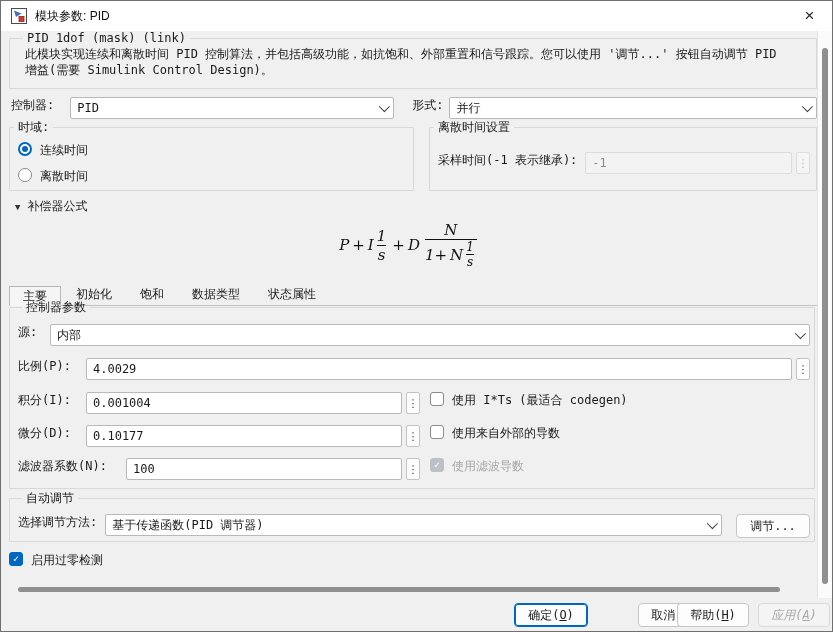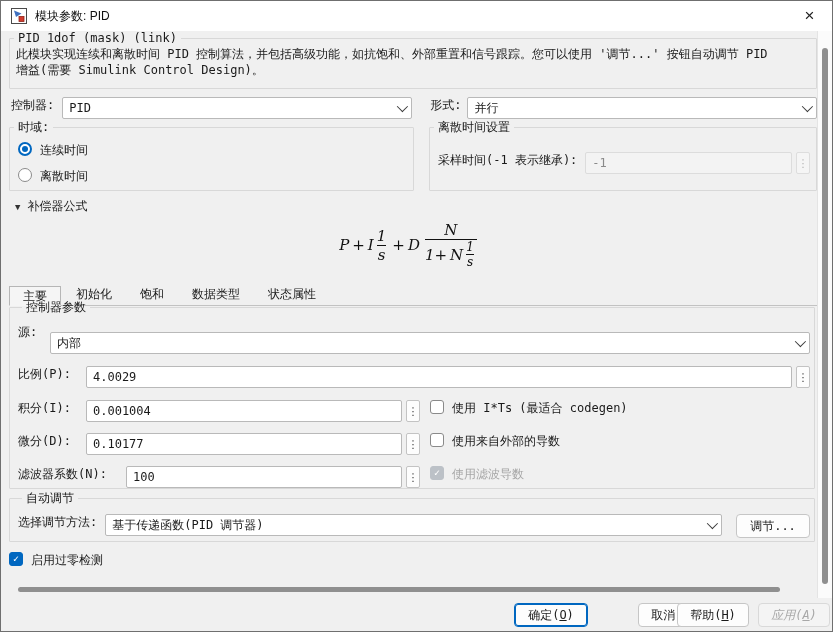--- a/index.html
+++ b/index.html
@@ -95,31 +95,31 @@
   <div class="titlebar">
     <svg class="app-icon" viewBox="0 0 16 16">
       <rect x="0.5" y="0.5" width="15" height="15" fill="#ffffff" stroke="#4a4a4a"></rect>
       <path d="M3 2.5 L10.5 5.5 L5 9 Z" fill="#3f6fbe"></path>
       <rect x="8" y="8.5" width="5" height="5" fill="#d23b2e" stroke="#8e2419" stroke-width="0.8"></rect>
     </svg>
     <span class="title-text">模块参数: PID</span>
     <button class="close-btn">×</button>
   </div>
 
-  <fieldset style="left:8px; top:30px; width:808px; height:58px;">
+  <fieldset style="left:8px; top:30px; width:808px; height:58px;padding-left:9px;">
     <legend><span>PID 1dof (mask) (link)</span></legend>
     <div style="padding:1px 6px; line-height:16px;">
       <div style="white-space:nowrap;">此模块实现连续和离散时间 PID 控制算法，并包括高级功能，如抗饱和、外部重置和信号跟踪。您可以使用 '调节...' 按钮自动调节 PID</div>
       <div>增益(需要 Simulink Control Design)。</div>
     </div>
   </fieldset>
 
   <div class="row" style="position:absolute; left:10px; top:96px; width:806px; height:22px;">
     <span class="lbl">控制器:</span>
-    <div class="combo" style="margin-left:8px; width:350px;">
+    <div class="combo" style="margin-left:16px; width:324px;">
       <span class="combo-text">PID</span>
       <span class="chev"></span>
     </div>
     <span class="lbl" style="margin-left:18px;">形式:</span>
     <div class="combo" style="margin-left:6px; flex:1;">
       <span class="combo-text">并行</span>
       <span class="chev"></span>
     </div>
   </div>
 
@@ -180,21 +180,21 @@
     <div class="tab">饱和</div>
     <div class="tab">数据类型</div>
     <div class="tab">状态属性</div>
   </div>
 
   <fieldset style="left:8px; top:298px; width:806px; height:190px; padding:0 4px 0 8px;">
     <legend><span>控制器参数</span></legend>
 
     <div class="row" style="margin-top:8px;">
       <span class="lbl lbl-src">源:</span>
-      <div class="combo" style="flex:1;margin-top:8px;">
+      <div class="combo" style="flex:1;">
         <span class="combo-text">内部</span>
         <span class="chev"></span>
       </div>
     </div>
 
     <div class="row" style="margin-top:12px;">
       <span class="lbl lbl-w1">比例(P):</span>
       <input class="tinput" style="flex: 1 1 0%;" value="4.0029">
       <button class="kebab ml4">⋮</button>
     </div>

